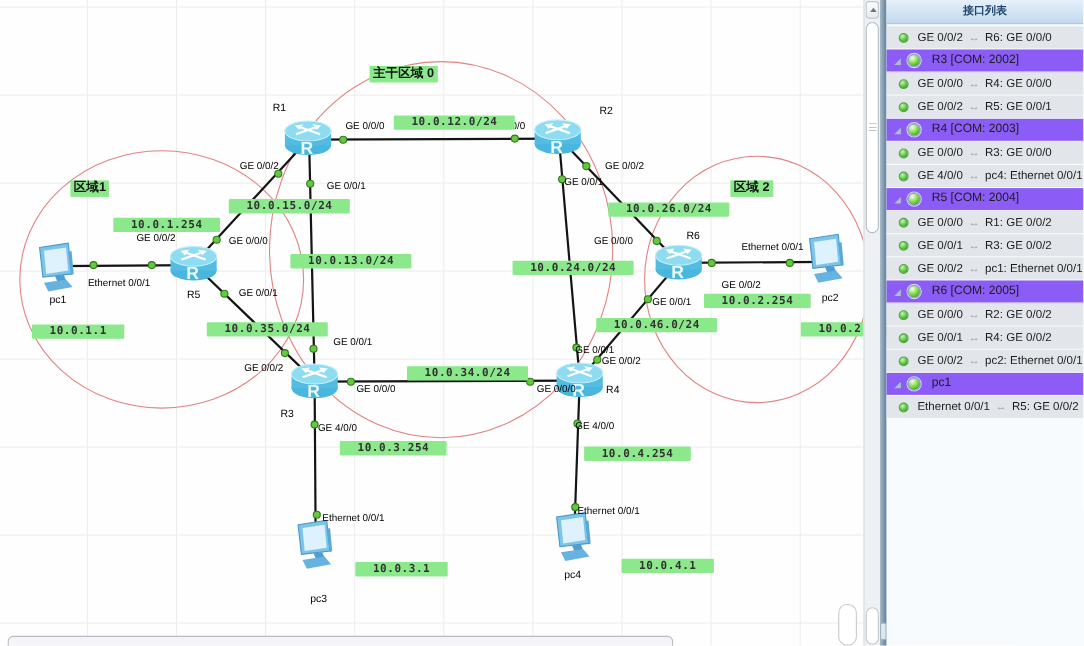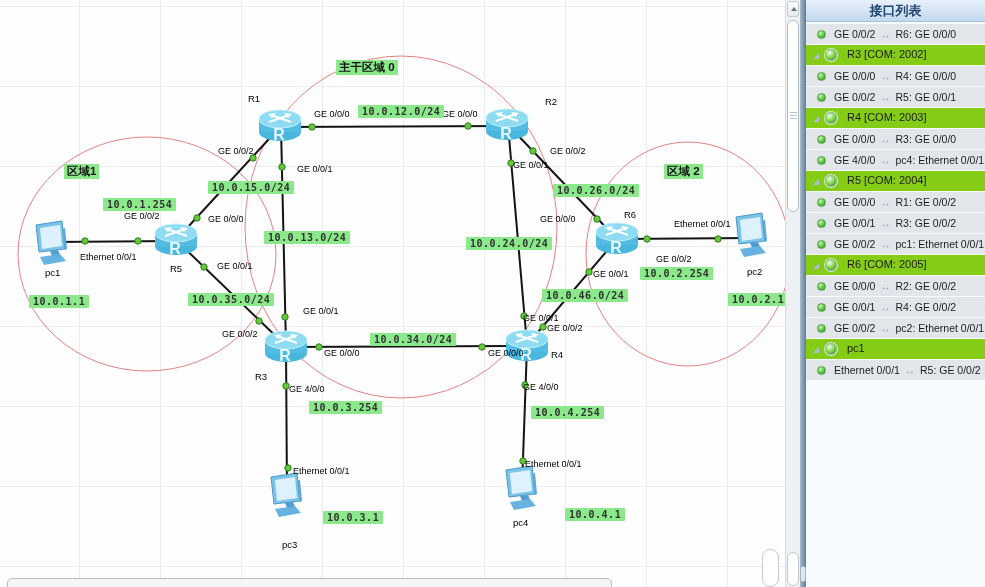--- a/index.html
+++ b/index.html
@@ -8,21 +8,21 @@
   
   .canvas{position:absolute;left:0;top:0;width:785px;height:587px;background-color:#fefefe;
     background-image:linear-gradient(to right,#ececec 1px,transparent 1px),
                      linear-gradient(to bottom,#ececec 1px,transparent 1px);
     background-size:81px 100%,100% 80px;background-position:-2px 0,0 6px;}
   .canvas svg.layer{position:absolute;left:0;top:0;}
   .device{position:absolute;}
   .dev-label{position:absolute;font-size:9.5px;color:#000;white-space:nowrap;}
   .port-label{position:absolute;font-size:9px;color:#000;white-space:nowrap;}
   .net-label{position:absolute;font:bold 10px "DejaVu Sans Mono","Liberation Mono",monospace;
-    letter-spacing:.5px;color:#323232;background:#8be98b;padding:0 4px;line-height:13px;
+    letter-spacing:.5px;color:#323232;background:#8be98b;padding:0 16px;line-height:13px;
     border-radius:1px;white-space:nowrap;}
   .area-label{position:absolute;font-size:11.5px;font-weight:bold;color:#101010;background:#8be98b;
     padding:0 3px;line-height:15px;white-space:nowrap;}
   
   .vscroll{position:absolute;left:785px;top:0;width:15px;height:587px;background:#eef1f4;border-left:1px solid #d8dcdf;box-sizing:border-box;}
   .vs-btn{position:absolute;left:1px;width:12px;background:linear-gradient(#fdfdfd,#e7eaee);
     border:1px solid #c2c8ce;border-radius:3px;box-sizing:border-box;}
   .vs-up{top:1px;height:16px;}
   .vs-up:after{content:"";position:absolute;left:3px;top:5px;width:0;height:0;
     border-left:3px solid transparent;border-right:3px solid transparent;border-bottom:4px solid #6b7680;}
@@ -36,27 +36,27 @@
     background:linear-gradient(to right,#a9bccb,#7490a8 70%,#5e7d97);}
   .split-grip{position:absolute;left:0;top:566px;width:6px;height:16px;background:#dfe7ee;
     border:1px solid #9fb2c2;border-radius:2px;box-sizing:border-box;}
   
   .hscroll{position:absolute;left:7px;top:578px;width:605px;height:16px;background:#f4f5f7;
     border:1px solid #b9bdc3;border-radius:5px;box-sizing:border-box;}
   .corner-btn{position:absolute;left:762px;top:549px;width:17px;height:38px;background:#fff;
     border:1px solid #c6cacd;border-radius:8px;box-sizing:border-box;}
   
   .sidebar{position:absolute;left:806px;top:0;width:179px;height:587px;background:#f8fbfe;}
-  .sb-title{height:21px;line-height:21px;text-align:center;font-size:13px;font-weight:bold;color:#21466e;
+  .sb-title{height:21px;line-height:21px;text-align:center;font-size:10px;font-weight:bold;color:#21466e;
     background:linear-gradient(#e6f1fb,#c3d9ee);border-bottom:1px solid #a6c1da;}
   .sb-rows{position:absolute;left:0;top:24px;width:179px;}
   .row{position:relative;height:20px;border-bottom:1px solid #fafbfc;box-sizing:content-box;
     font-size:10.5px;color:#1c1c1c;white-space:nowrap;overflow:hidden;}
   .row.iface{background:#e2e6ea;padding-left:16px;}
-  .row.device{background:#84cc16;font-size:11px;}
+  .row.device{background:#8b5cf6;font-size:11px;}
   .dot-ico{position:absolute;left:11px;top:6px;width:9px;height:9px;border-radius:50%;
     background:radial-gradient(circle at 35% 30%,#c9f5b1,#58c23e 55%,#2e8f24);border:1px solid #55a04a;box-sizing:border-box;}
   .if-text{position:absolute;left:28px;top:4px;}
   .if-arrow{color:#8e9fb0;margin:0 5px;font-size:10px;}
   .tri-ico{position:absolute;left:7px;top:8px;width:0;height:0;
     border-left:6px solid transparent;border-bottom:6px solid #aabecd;}
   .sphere-ico{position:absolute;left:19px;top:4px;width:12px;height:12px;border-radius:50%;
     background:radial-gradient(circle at 35% 28%,#f2ffe9,#85d948 48%,#37a12c 85%);
     border:1px solid #93b2ca;box-shadow:0 0 0 1px rgba(255,255,255,.7);box-sizing:border-box;}
   .dev-text{position:absolute;left:41px;top:3px;}

